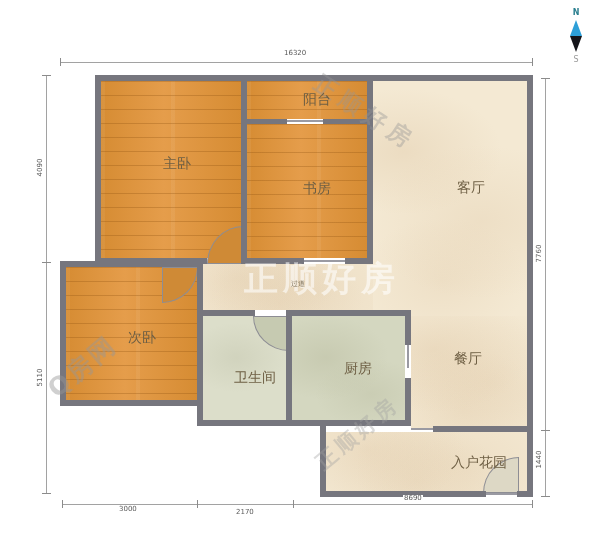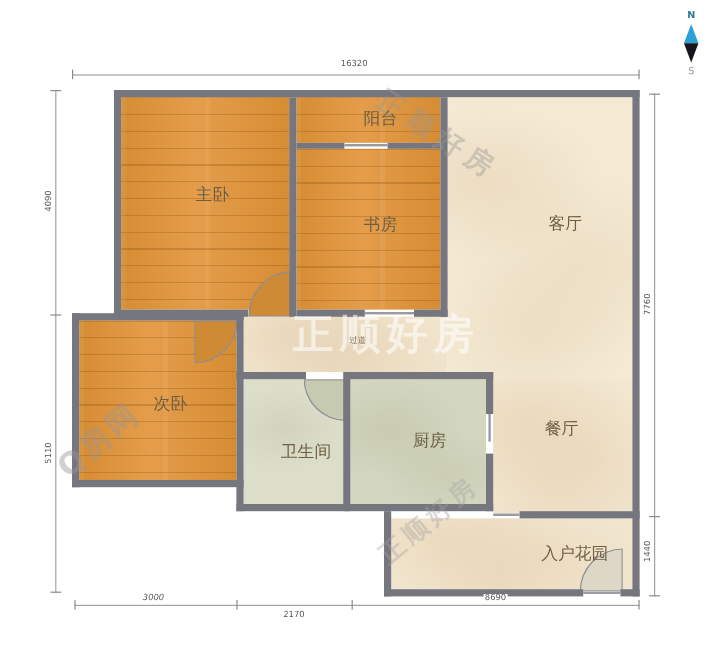--- a/index.html
+++ b/index.html
@@ -159,21 +159,21 @@
   <div class="abs tick" style="left:541px;top:430px;width:9px;height:1px;"></div>
   <div class="abs tick" style="left:541px;top:496px;width:9px;height:1px;"></div>
   <span class="abs dlabel vert" style="left:530px;top:250px;">7760</span>
   <span class="abs dlabel vert" style="left:530px;top:456px;">1440</span>
 
   <div class="abs dline" style="left:62px;top:504px;width:471px;height:1px;"></div>
   <div class="abs tick" style="left:62px;top:500px;width:1px;height:8px;"></div>
   <div class="abs tick" style="left:197px;top:500px;width:1px;height:8px;"></div>
   <div class="abs tick" style="left:293px;top:500px;width:1px;height:8px;"></div>
   <div class="abs tick" style="left:532px;top:500px;width:1px;height:8px;"></div>
-  <span class="abs dlabel" style="left:118px;top:495px;font-style:italic;">3000</span>
+  <span class="abs dlabel" style="left:118px;top:506px;">3000</span>
   <span class="abs dlabel" style="left:235px;top:509px;">2170</span>
   <span class="abs dlabel" style="left:403px;top:495px;">8690</span>
 
   <div class="abs" style="left:563px;top:8px;width:26px;height:64px;text-align:center;">
     <div class="compass-n">N</div>
     <div style="margin:3px auto 0;width:12px;">
       <div class="needle-top"></div>
       <div class="needle-bottom"></div>
     </div>
     <div class="compass-s" style="margin-top:3px;">S</div>

